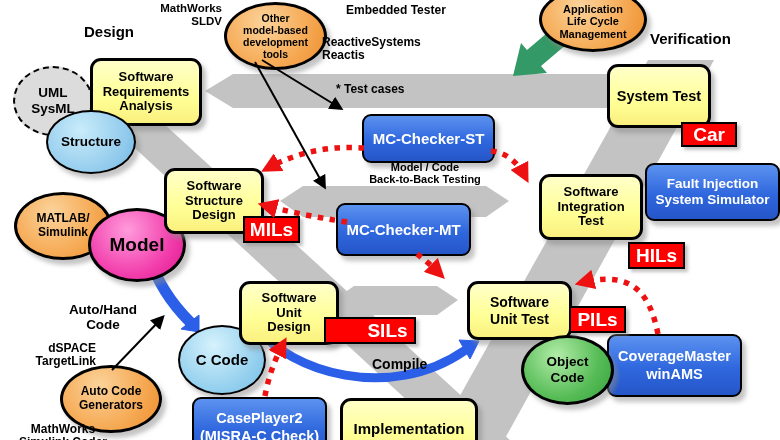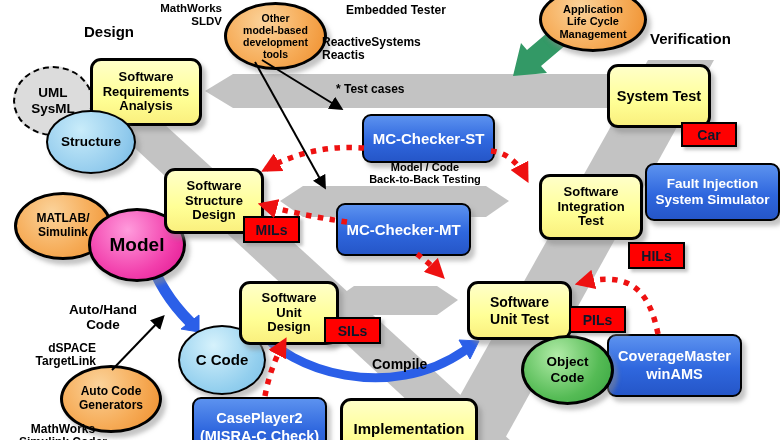--- a/index.html
+++ b/index.html
@@ -21,23 +21,23 @@
   }
   
   .bbox{
     background:linear-gradient(180deg,#5C92EF 0%,#2F67DE 55%,#2556C8 100%);
     border:2px solid #000;border-radius:9px;
     box-shadow:4px 5px 4px rgba(140,140,140,.5);
     color:#fff;z-index:2;white-space:pre-line;line-height:1.2;text-align:center;
   }
   
   .badge{
-    background:#FF0000;border:2px solid #000;color:#0f172a;
+    background:#FF0000;border:2px solid #000;color:#ffffff;
     box-shadow:3px 3px 3px rgba(140,140,140,.5);
-    z-index:3;font-size:14px;
+    z-index:3;font-size:19px;
   }
   .ellipse{
     border-radius:50%;z-index:2;white-space:pre-line;line-height:1.15;text-align:center;
     box-shadow:4px 5px 4px rgba(140,140,140,.5);
   }
   .orange{background:radial-gradient(circle at 38% 28%,#FBD39B 0%,#F6AC58 55%,#EE8C2A 100%);border:3px solid #000;}
   svg.layer{position:absolute;left:0;top:0;pointer-events:none;}
   #bg{z-index:0;} #fg{z-index:4;}
   .small{font-size:12px;z-index:4;}
 </style>
@@ -119,21 +119,21 @@
 <div class="abs bbox center" style="left:645px;top:163px;width:131px;height:54px;font-size:13.5px;">Fault Injection
 System Simulator</div>
 <div class="abs bbox center" style="left:607px;top:334px;width:131px;height:59px;font-size:14.5px;text-align:center;">CoverageMaster
 winAMS</div>
 <div class="abs ellipse center txt" style="left:521px;top:335px;width:87px;height:64px;background:radial-gradient(circle at 38% 28%,#B2ECA8 0%,#55BB55 60%,#36A33F 100%);border:3px solid #000;font-size:13.5px;">Object
 Code</div>
 <div class="abs bbox center" style="left:192px;top:397px;width:131px;height:57px;font-size:14.5px;">CasePlayer2
 (MISRA-C Check)</div>
 
 <div class="abs badge center" style="left:243px;top:216px;width:53px;height:23px;">MILs</div>
-<div class="abs badge center" style="left:324px;top:317px;width:53px;height:23px;">SILs</div>
+<div class="abs badge center" style="left:324px;top:317px;width:53px;height:23px;padding-left:35px;">SILs</div>
 <div class="abs badge center" style="left:628px;top:226px;width:53px;height:23px;margin-top:16px;">HILs</div>
 <div class="abs badge center" style="left:569px;top:306px;width:53px;height:23px;">PILs</div>
 <div class="abs badge center" style="left:681px;top:122px;width:52px;height:21px;">Car</div>
 
 <svg id="fg" class="layer" width="780" height="440" viewBox="0 0 780 440">
   <defs>
     <marker id="ra" orient="auto" markerUnits="strokeWidth" markerWidth="3.6" markerHeight="3.6" refX="2.6" refY="1.8" viewBox="0 0 3.6 3.6">
       <path d="M0,0 L3.6,1.8 L0,3.6 z" fill="#EE1111"></path>
     </marker>
     <marker id="ba" orient="auto" markerUnits="strokeWidth" markerWidth="7" markerHeight="7" refX="5" refY="3.5" viewBox="0 0 7 7">

